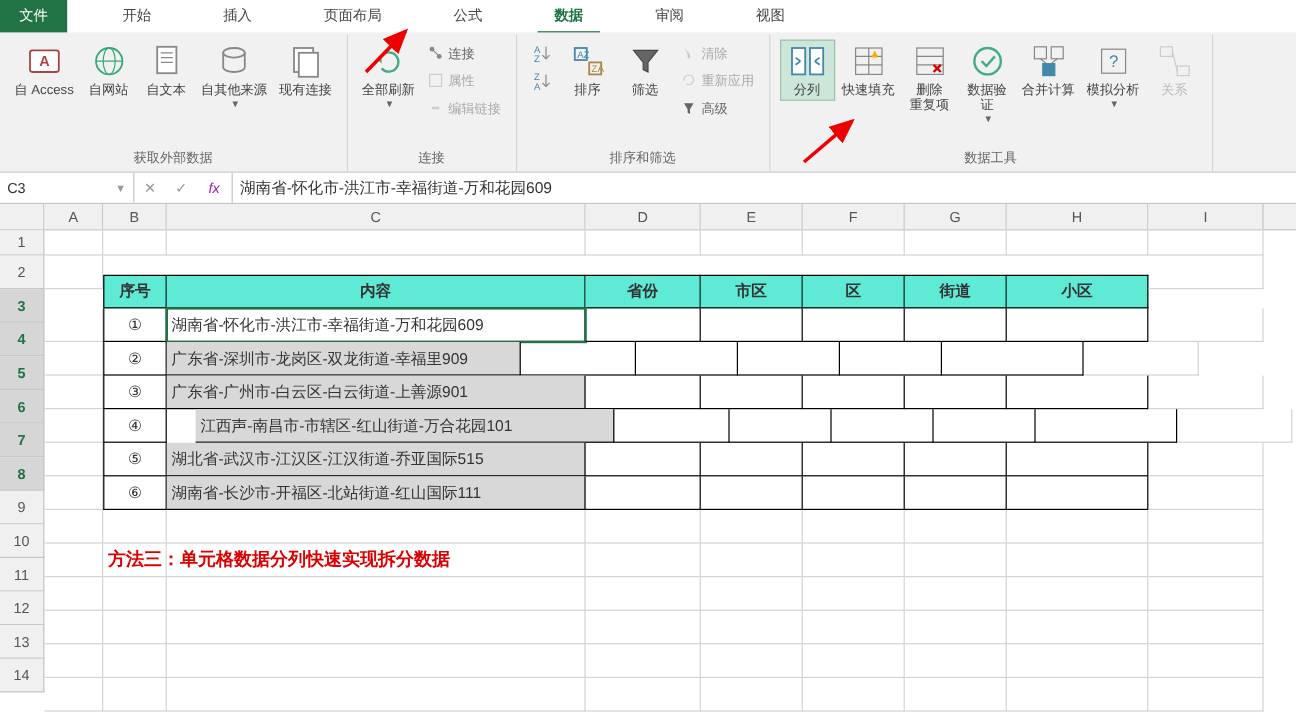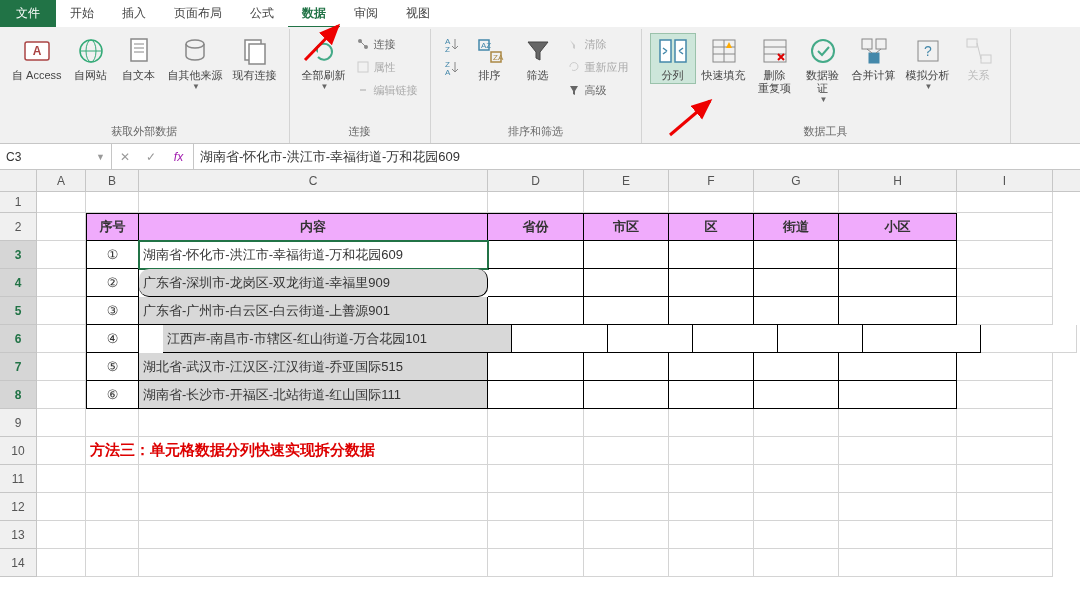--- a/index.html
+++ b/index.html
@@ -1,19 +1,19 @@
 <!DOCTYPE html>
 <html><head>
   <meta charset="utf-8">
   <style>
     * { margin: 0; padding: 0; box-sizing: border-box; }
     body { font-family: "Microsoft YaHei", "SimSun", sans-serif; font-size: 12px; background: #fff; overflow: hidden; width: 1080px; height: 605px; position: relative; }
     
     
-    .menu-bar { display: flex; background: #fff; height: 27px; align-items: stretch; }
+    .menu-bar { display: flex; background: #fff; height: 27px; align-items: stretch; gap: 32px; }
     .menu-file { background: #217346; color: #fff; padding: 5px 16px; display: flex; align-items: center; cursor: pointer; }
     .menu-item { padding: 5px 14px; display: flex; align-items: center; cursor: pointer; color: #444; }
     .menu-item.active { color: #217346; border-bottom: 1px solid #217346; font-weight: bold; }
     
     
     .ribbon { display: flex; background: #f1f1f1; border-bottom: 1px solid #c6c6c6; height: 117px; padding: 2px 0 0 0; }
     .ribbon-group { display: flex; flex-direction: column; border-right: 1px solid #d4d4d4; padding: 0 4px; }
     .ribbon-group-content { display: flex; align-items: flex-start; flex: 1; padding: 4px 4px 0 4px; gap: 2px; }
     .ribbon-group-label { text-align: center; font-size: 11px; color: #666; padding: 2px 0 4px 0; }
     .ribbon-btn-large { display: flex; flex-direction: column; align-items: center; padding: 2px 4px; cursor: pointer; min-width: 46px; }
@@ -41,21 +41,21 @@
     .grid-body { display: flex; }
     .row-headers { display: flex; flex-direction: column; }
     .row-header { width: 37px; border-right: 1px solid #c6c6c6; border-bottom: 1px solid #c6c6c6; text-align: center; font-size: 12px; color: #555; display: flex; align-items: center; justify-content: center; background: #f0f0f0; }
     .row-header.sel { background: #d6d6d6; color: #217346; font-weight: bold; }
     
     .cells { flex: 1; position: relative; }
     .cell-row { display: flex; }
     .cell { border-right: 1px solid #d4d4d4; border-bottom: 1px solid #d4d4d4; display: flex; align-items: center; padding: 0 4px; font-size: 13px; color: #333; overflow: hidden; white-space: nowrap; }
     
     
-    .data-table-header { background: #f0abfc; font-weight: bold; text-align: center; justify-content: center; border: 1px solid #000 !important; border-left: none !important; }
+    .data-table-header { background: #5eead4; font-weight: bold; text-align: center; justify-content: center; border: 1px solid #000 !important; border-left: none !important; margin-top: 16px; }
     .data-table-header.first { border-left: 1px solid #000 !important; }
     .data-table-cell { border: 1px solid #000 !important; border-top: none !important; border-left: none !important; }
     .data-table-cell.first { border-left: 1px solid #000 !important; }
     .data-table-cell.center { justify-content: center; }
     .selected-range { background: #d8d8d8; }
     
     .red-text { color: #d00; font-weight: bold; font-size: 15px; }
     
     
     .arrow { position: absolute; pointer-events: none; }
@@ -392,21 +392,21 @@
           <div class="cell data-table-cell" style="width: 96px; height: 28px;"></div>
           <div class="cell data-table-cell" style="width: 85px; height: 28px;"></div>
           <div class="cell data-table-cell" style="width: 85px; height: 28px;"></div>
           <div class="cell data-table-cell" style="width: 85px; height: 28px;"></div>
           <div class="cell data-table-cell" style="width: 118px; height: 28px;"></div>
           <div class="cell" style="width: 96px; height: 28px;"></div>
         </div>
         <div class="cell-row">
           <div class="cell" style="width: 49px; height: 28px;"></div>
           <div class="cell data-table-cell first center" style="width: 53px; height: 28px;">②</div>
-          <div class="cell data-table-cell selected-range" style="width: 349px; height: 28px; border-radius: 10px;">广东省-深圳市-龙岗区-双龙街道-幸福里909</div>
+          <div class="cell data-table-cell selected-range" style="width: 295px; height: 28px;">广东省-深圳市-龙岗区-双龙街道-幸福里909</div>
           <div class="cell data-table-cell" style="width: 96px; height: 28px;"></div>
           <div class="cell data-table-cell" style="width: 85px; height: 28px;"></div>
           <div class="cell data-table-cell" style="width: 85px; height: 28px;"></div>
           <div class="cell data-table-cell" style="width: 85px; height: 28px;"></div>
           <div class="cell data-table-cell" style="width: 118px; height: 28px;"></div>
           <div class="cell" style="width: 96px; height: 28px;"></div>
         </div>
         <div class="cell-row">
           <div class="cell" style="width: 49px; height: 28px;"></div>
           <div class="cell data-table-cell first center" style="width: 53px; height: 28px;">③</div>

